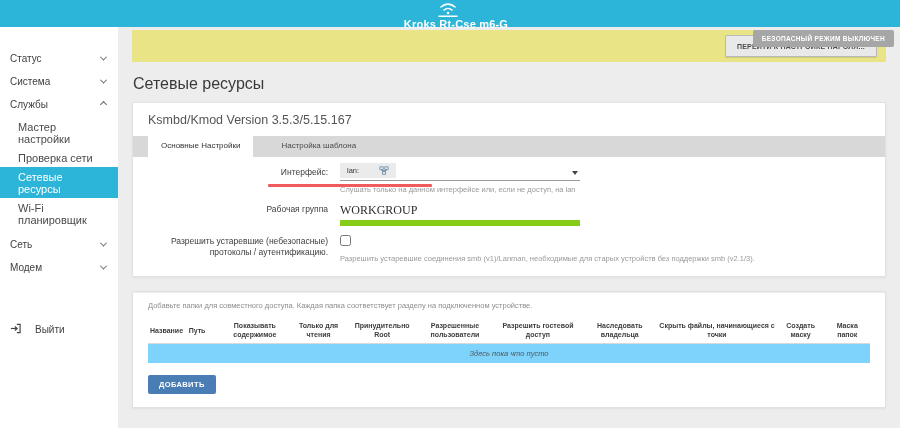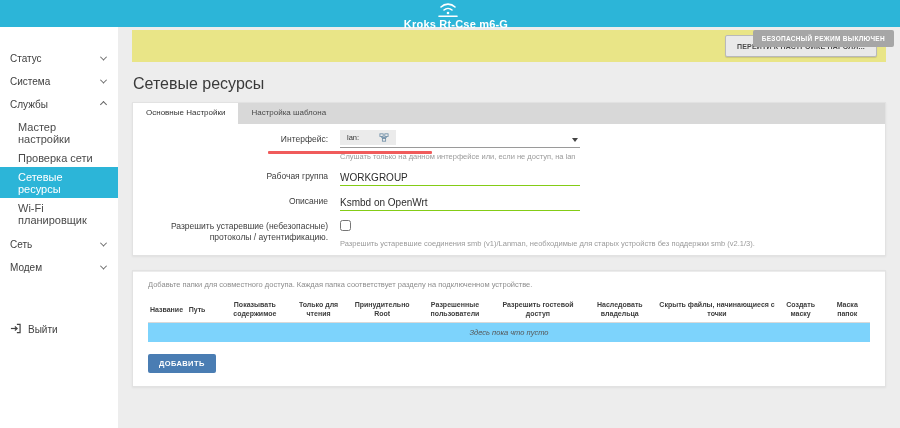--- a/index.html
+++ b/index.html
@@ -18,51 +18,51 @@
   
   .sidebar { position:absolute; top:27px; left:0; width:118px; bottom:0; background:#fff; padding-top:20px; }
   .nav-item { display:flex; align-items:center; justify-content:space-between; padding:6px 12px 6px 10px;
             font-size:10px; color:#404040; cursor:pointer; }
   .chev { width:5px; height:5px; border-right:1.2px solid #666; border-bottom:1.2px solid #666; flex:none; }
   .chev.down { transform:rotate(45deg) translate(-1px,-1px); }
   .chev.up { transform:rotate(-135deg); }
   .subnav { padding:1px 0 4px; }
   .subnav-item { font-size:11px; padding:3.5px 10px 3.5px 18px; color:#4a4a4a; cursor:pointer; }
   .subnav-item.active { background:#2cb5d8; color:#fff; }
-  .logout { display:flex; align-items:center; gap:7px; margin-top:38px; padding:6px 10px; font-size:10px; cursor:pointer; }
+  .logout { display:flex; align-items:center; gap:14px; margin-top:38px; padding:6px 10px; font-size:10px; cursor:pointer; }
 
   
   .main { position:absolute; left:118px; top:27px; right:0; bottom:0; padding:0 14px; overflow:hidden; }
   .notice { margin-top:3px; height:32px; background:#e9e587; position:relative; }
   .notice-btn { position:absolute; right:9px; top:5px; height:22px; background:#e9e9e9; border:1px solid #b9b9b9;
             border-radius:2px; font-size:7px; font-weight:bold; color:#4a4a4a; padding:0 11px; cursor:pointer;
             box-shadow:0 1px 1px rgba(0,0,0,.12); font-family:"Liberation Sans",sans-serif; letter-spacing:.2px; }
   .page-title { font-size:16px; font-weight:400; color:#3a3a3a; margin:13px 1px 9px; }
 
   .card { background:#fff; border:1px solid #e2e2e2; box-shadow:0 1px 2px rgba(0,0,0,.06); }
   .card-h2 { font-size:12.5px; font-weight:400; color:#555; padding:10px 15px 9px; }
 
   
   .tabs { background:#d8d8d8; display:flex; height:21px; }
-  .tab { padding:5px 13px 0; font-size:8px; color:#4a4a4a; cursor:pointer; }
+  .tab { padding:5px 13px 0; font-size:8px; color:#4a4a4a; cursor:pointer;margin-left:15px; }
   .tab.active { background:#fff; color:#333; }
 
   
-  .form { padding:6px 15px 7px; }
+  .form { padding:6px 15px 13px; }
   .frow { display:flex; margin-bottom:6px; }
   .flabel { width:192px; text-align:right; padding:4px 12px 0 0; font-size:8.5px; color:#3d3d3d; line-height:1.35; flex:none; }
   .fctrl { width:240px; position:relative; flex:none; }
   .select-box { border-bottom:1px solid #9a9a9a; display:flex; align-items:flex-end; justify-content:space-between;
             padding-bottom:2px; min-height:18px; cursor:pointer; }
   .chip { background:#ebebeb; font-size:7.5px; color:#333; padding:3px 7px; display:inline-flex; align-items:center; gap:20px; }
   .select-arrow { width:0; height:0; border-left:3.5px solid transparent; border-right:3.5px solid transparent;
             border-top:4px solid #444; margin:0 2px 3px 0; }
   .fhelp { font-size:7.5px; color:#9a9a9a; margin-top:4px; white-space:nowrap; }
-  .finput { width:240px; border:none; border-bottom:1px solid #84cc16; font-size:10px; color:#2d2d2d;
-            padding:3px 0 2px; background:transparent; font-family:Liberation Sans, sans-serif; outline:none; }
+  .finput { width:240px; border:none; border-bottom:6px solid #84cc16; font-size:12px; color:#2d2d2d;
+            padding:3px 0 2px; background:transparent; font-family:Liberation Serif, serif; outline:none; }
   .fcheck { width:11px; height:11px; margin-top:3px; }
 
   
   .red-line { position:absolute; background:#f05b5b; height:3px; border-radius:1px; z-index:9; }
   .red-line.iface { left:-72px; top:21px; width:164px; }
 
   
   .card2 { margin-top:14px; }
   .divider { border-top:1px solid #ececec; }
   .card-desc { font-size:7.5px; color:#8d8d8d; padding:8px 15px 5px; }
@@ -138,20 +138,21 @@
 
 <div class="main">
 
   <div class="notice">
     <button class="notice-btn">ПЕРЕЙТИ К НАСТРОЙКЕ ПАРОЛЯ...</button>
   </div>
 
   <div class="page-title">Сетевые ресурсы</div>
 
   <div class="card">
+    <div class="card-h2">Ksmbd/Kmod Version 3.5.3/5.15.167</div>
     <div class="tabs">
       <div class="tab active">Основные Настройки</div>
       <div class="tab">Настройка шаблона</div>
     </div>
     <div class="form">
 
       <div class="frow">
         <div class="flabel">Интерфейс:</div>
         <div class="fctrl">
           <div class="select-box">
@@ -171,26 +172,20 @@
         </div>
       </div>
 
       <div class="frow">
         <div class="flabel">Рабочая группа</div>
         <div class="fctrl">
           <input class="finput" type="text" value="WORKGROUP" style="">
         </div>
       </div>
 
-      <div class="frow">
-        <div class="flabel">Описание</div>
-        <div class="fctrl">
-          <input class="finput" type="text" value="Ksmbd on OpenWrt" style="">
-        </div>
-      </div>
 
       <div class="frow" style="margin-bottom:0;">
         <div class="flabel">Разрешить устаревшие (небезопасные) протоколы / аутентификацию.</div>
         <div class="fctrl">
           <input class="fcheck" type="checkbox" style="">
           <div class="fhelp">Разрешить устаревшие соединения smb (v1)/Lanman, необходимые для старых устройств без поддержки smb (v2.1/3).</div>
         </div>
       </div>
 
     </div>

